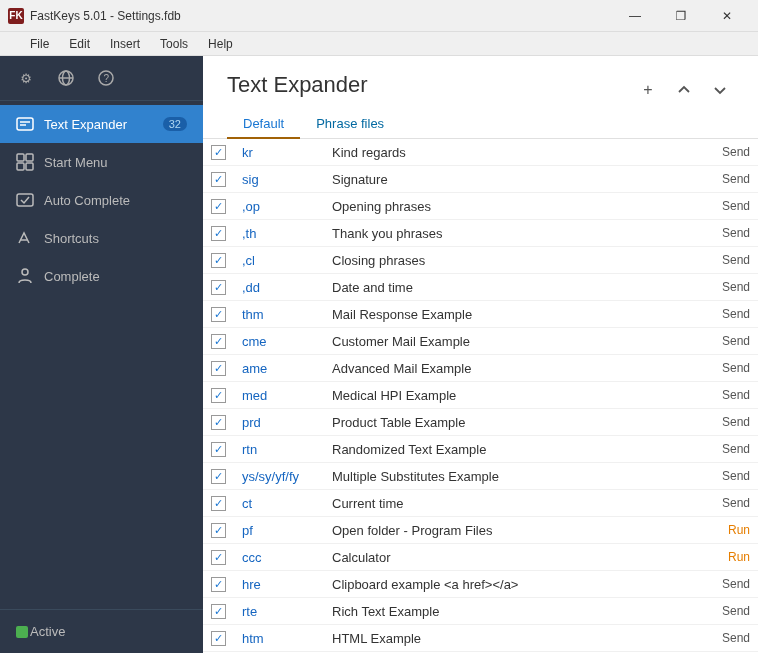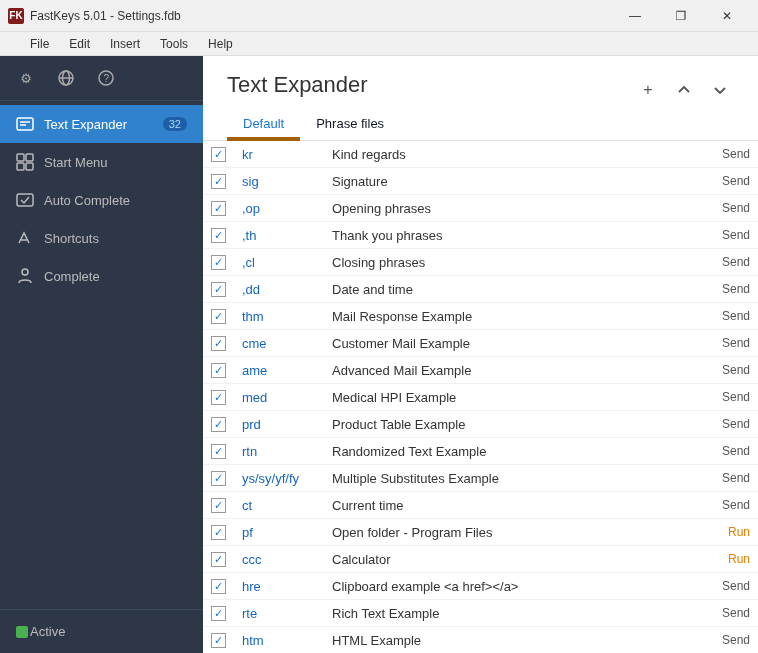--- a/index.html
+++ b/index.html
@@ -187,28 +187,28 @@
       font-size: 16px;
     }
 
     .tabs {
       display: flex;
       gap: 0;
     }
     .tab {
       padding: 6px 16px;
       font-size: 13px;
-      color: #0f172a;
+      color: #0369a1;
       cursor: pointer;
       border-bottom: 2px solid transparent;
       margin-bottom: -1px;
     }
     .tab.active {
       color: #1976d2;
-      border-bottom: 4px solid #a16207;
+      border-bottom: 2px solid #a16207;
     }
 
     
     .table-container {
       flex: 1;
       overflow-y: auto;
       padding: 0;
     }
     table {
       width: 100%;

